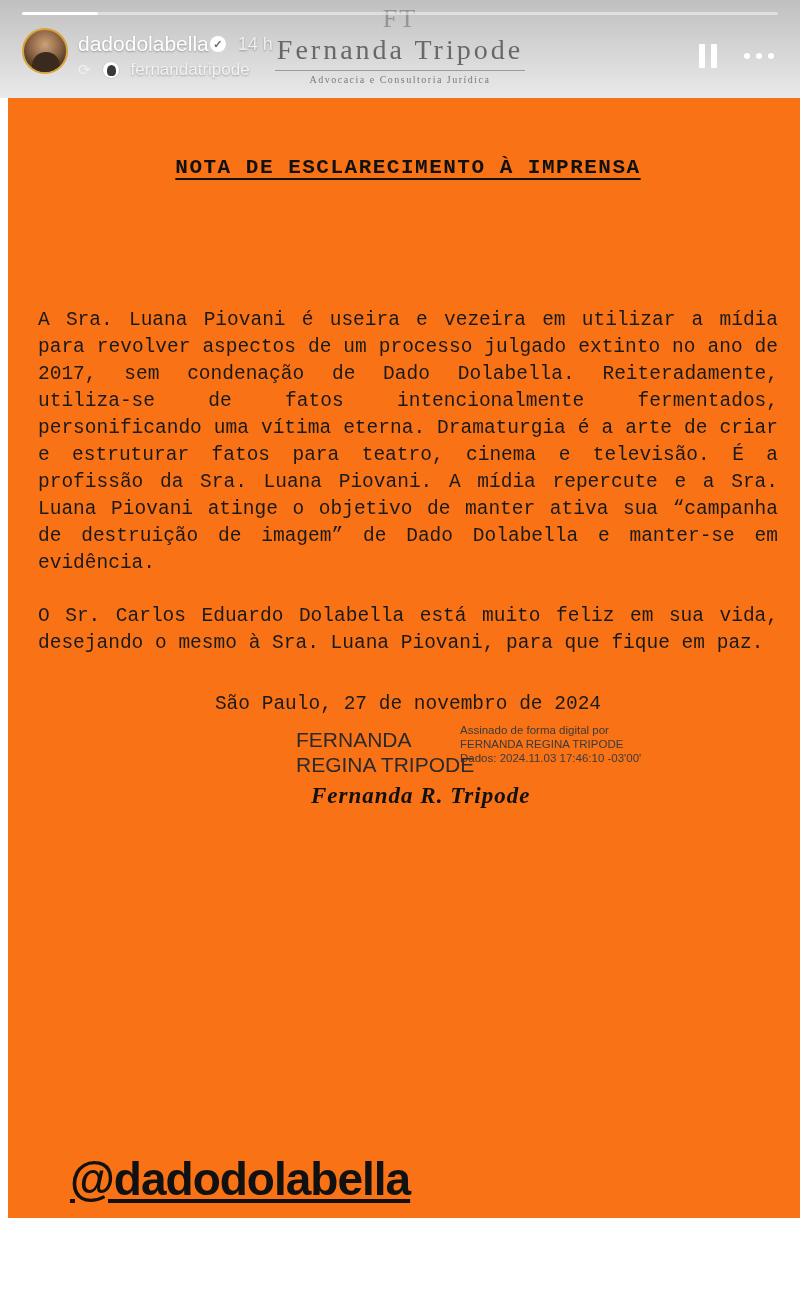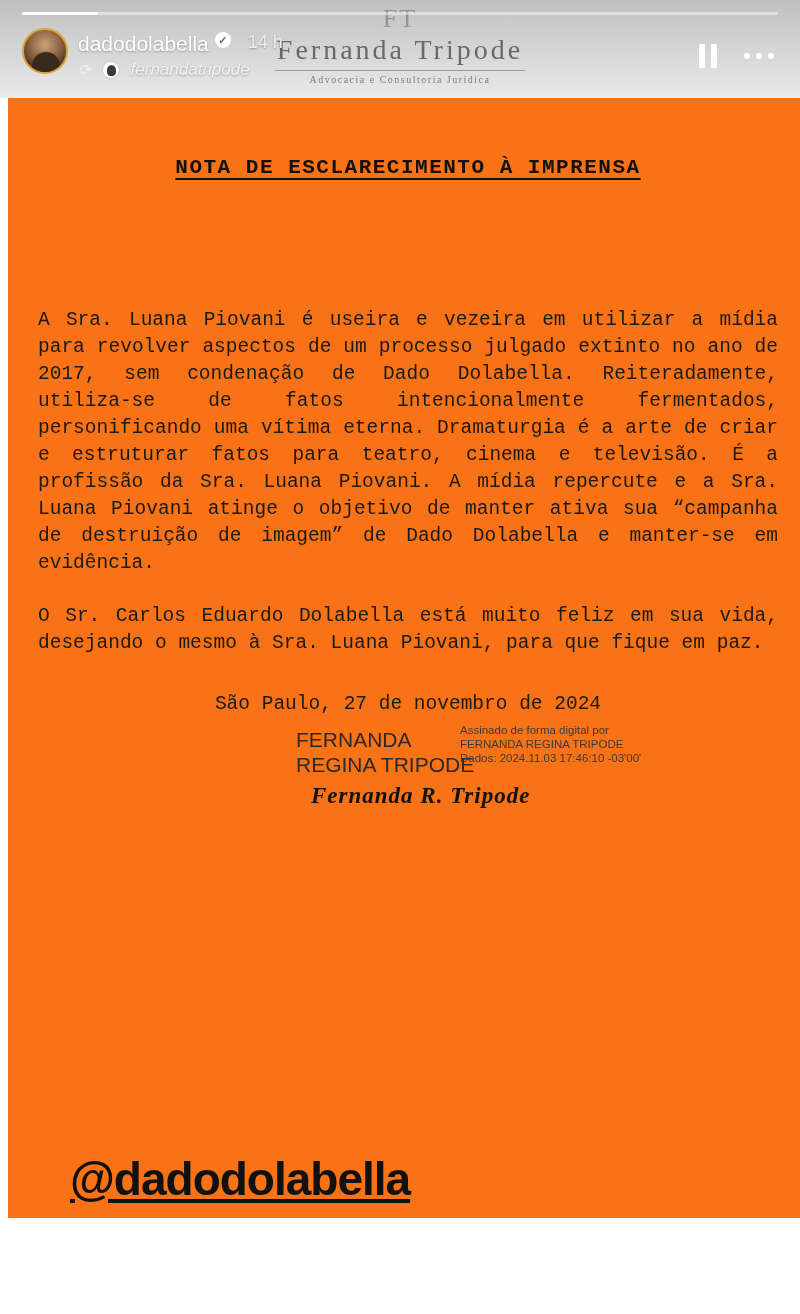--- a/index.html
+++ b/index.html
@@ -55,22 +55,22 @@
     position: absolute;
     left: 8px; bottom: 0;
     width: 28px; height: 20px;
     border-radius: 14px 14px 0 0;
     background: #3a2a1d;
   }
   .username-row {
     position: absolute;
     top: 32px; left: 78px;
     display: flex;
-    align-items: flex-start;
-    gap: 6px;
+    align-items: center;
+    gap: 1px;
   }
   .username {
     font-size: 21px;
     color: #ffffff;
     font-family: "Liberation Sans", sans-serif;
     text-shadow: 0 1px 2px rgba(0,0,0,0.3);
   }
   .verified {
     width: 16px; height: 16px;
     border-radius: 50%;
@@ -86,21 +86,20 @@
     color: #eeeeee;
     margin-left: 11px;
     text-shadow: 0 1px 2px rgba(0,0,0,0.3);
   }
   .repost-row {
     position: absolute;
     top: 60px; left: 78px;
     display: flex;
     align-items: center;
     gap: 11px;
-    font-style: italic;
   }
   .repost-icon {
     font-size: 15px;
     color: #f0f0f0;
   }
   .repost-avatar {
     width: 18px; height: 18px;
     border-radius: 50%;
     background: #ffffff;
     border: 1px solid #cccccc;

